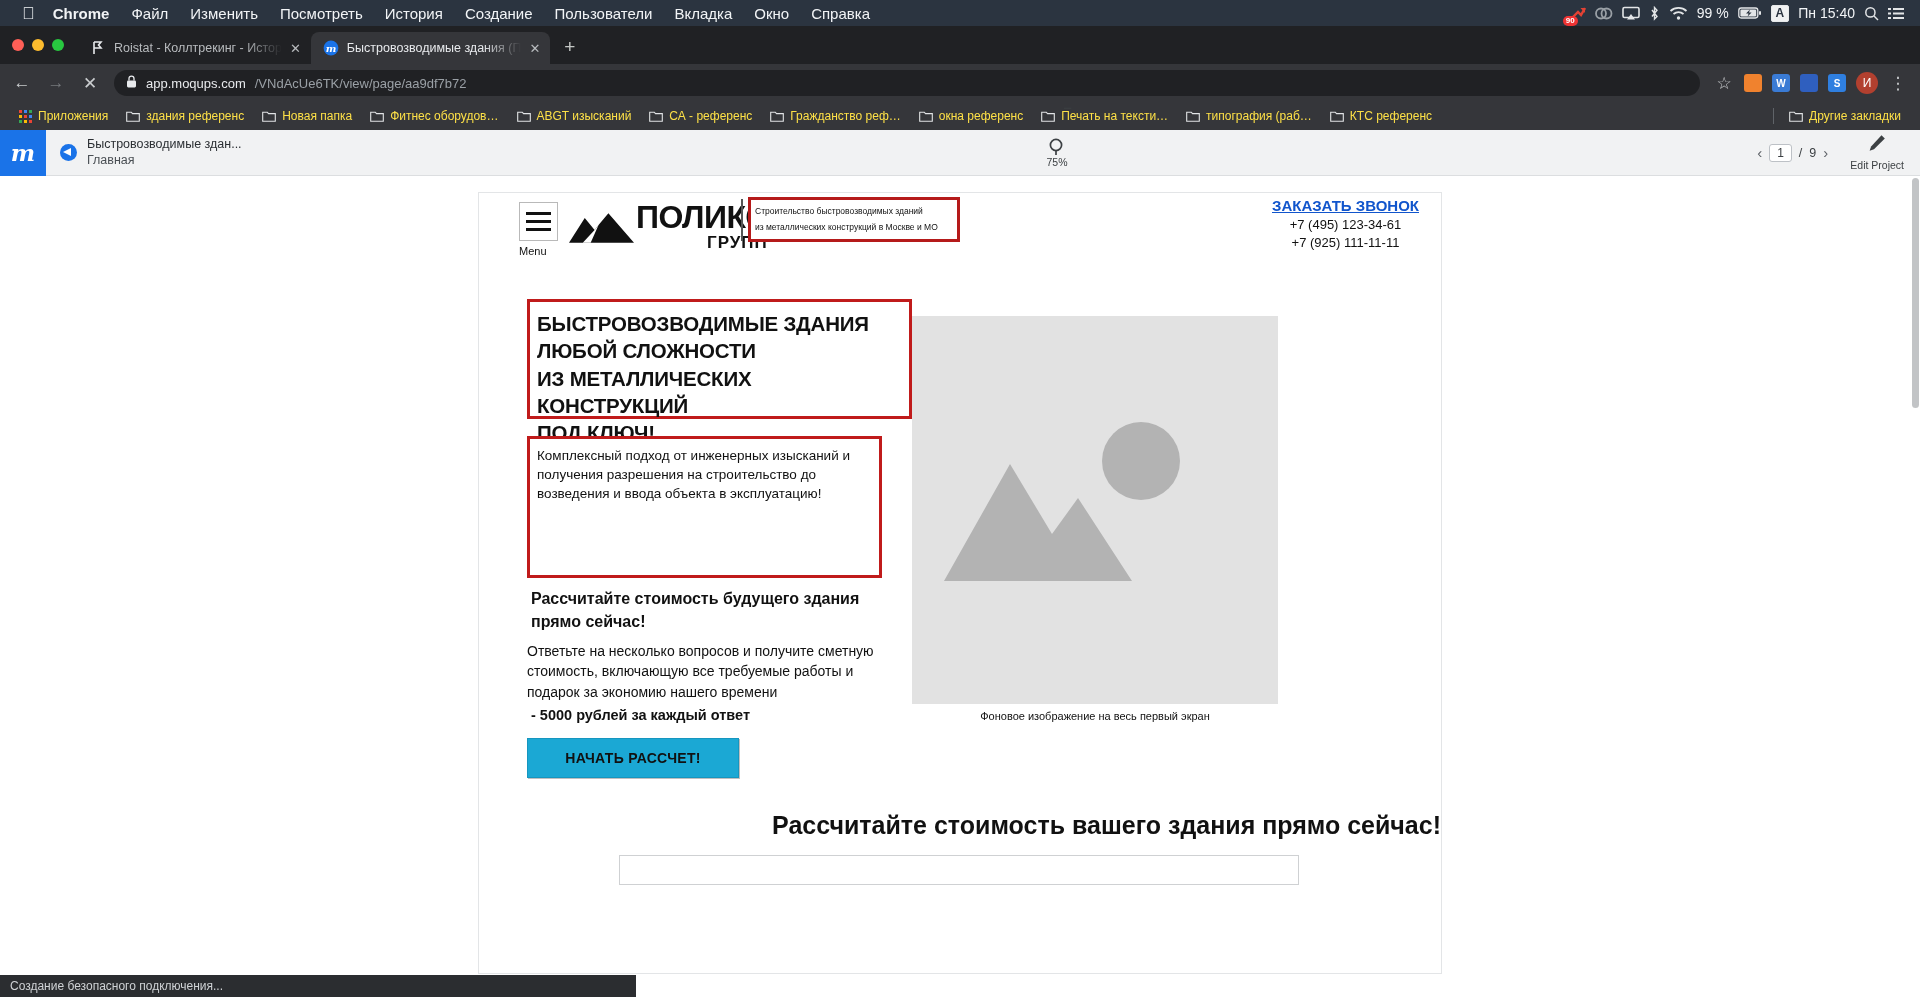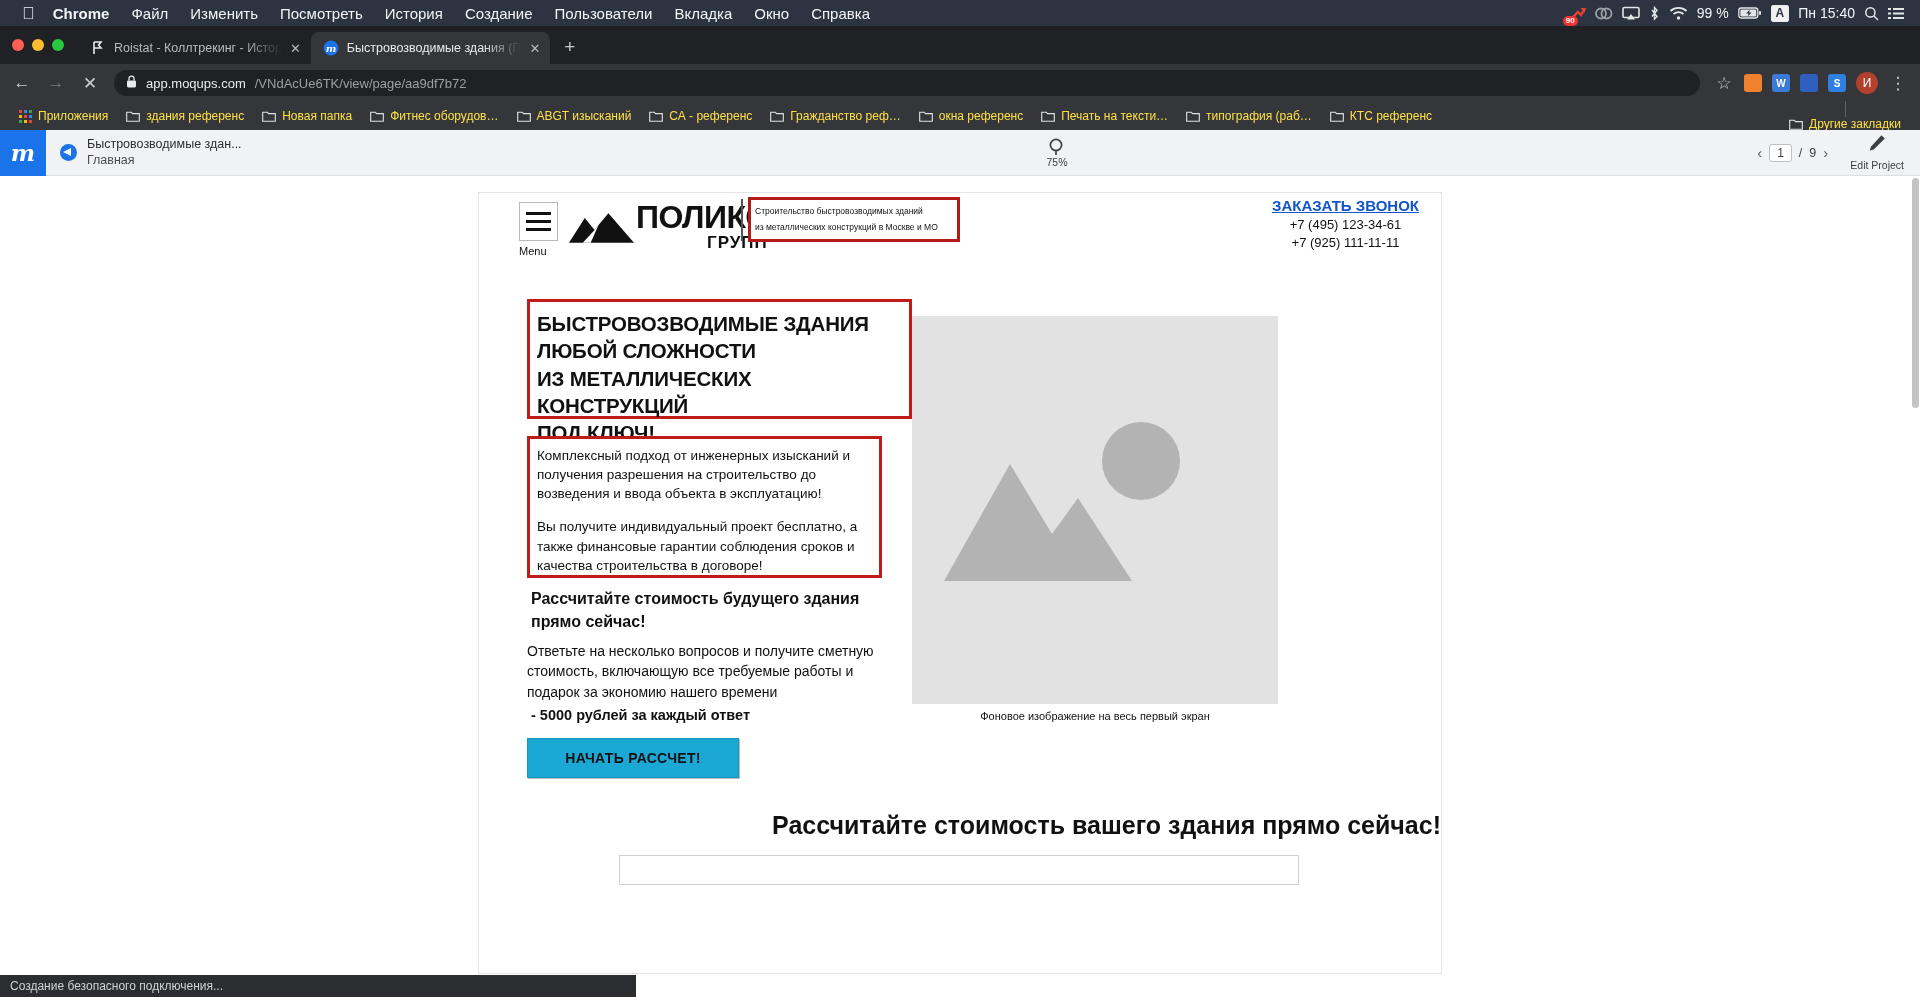--- a/index.html
+++ b/index.html
@@ -74,21 +74,21 @@
          color: #fff; display: flex; align-items: center; justify-content: center; font-weight: bold; }
   .avatar-i { width: 22px; height: 22px; border-radius: 50%; background: #b2402f;
          color: #fff; font-size: 12px; display: flex; align-items: center; justify-content: center; }
 
   .bookmarks {
     height: 28px; background: #35363a; display: flex; align-items: center;
     padding: 0 10px; gap: 0; font-size: 12px; color: #fde047;
   }
   .bm { display: flex; align-items: center; gap: 6px; padding: 0 9px; white-space: nowrap; }
   .bm svg { flex: none; }
-  .bm-right { margin-left: auto; display: flex; align-items: center; gap: 0; flex-direction: column; }
+  .bm-right { margin-left: auto; display: flex; align-items: center; gap: 0; }
   .bm-sep { width: 1px; height: 16px; background: #5f6368; margin: 0 6px; }
   .appsgrid { display: grid; grid-template-columns: repeat(3, 3px); gap: 2px; }
   .appsgrid i { width: 3px; height: 3px; display: block; }
 
   
   .appbar {
     height: 46px; background: #f1f2f3; border-bottom: 1px solid #dcdee0;
     display: flex; align-items: center; position: relative;
   }
   .mlogo {
@@ -559,21 +559,20 @@
 
     <div class="hl-box">
       <div>БЫСТРОВОЗВОДИМЫЕ ЗДАНИЯ</div>
       <div> ЛЮБОЙ СЛОЖНОСТИ</div>
       <div>ИЗ МЕТАЛЛИЧЕСКИХ КОНСТРУКЦИЙ</div>
       <div>ПОД КЛЮЧ!</div>
     </div>
 
     <div class="p-box">
       <p>Комплексный подход от инженерных изысканий и получения разрешения на строительство до возведения и ввода объекта в эксплуатацию!</p>
-      <p>Вы получите индивидуальный проект бесплатно, а также финансовые гарантии соблюдения сроков и качества строительства в договоре!</p>
     </div>
 
     <div class="sub-h">Рассчитайте стоимость будущего здания прямо сейчас!</div>
     <div class="sub-p">Ответьте на несколько вопросов и получите сметную стоимость, включающую все требуемые работы и подарок за экономию нашего времени</div>
     <div class="sub-b"> - 5000 рублей за каждый ответ</div>
     <div class="cta">НАЧАТЬ РАССЧЕТ!</div>
 
     <div class="imgph">
       <svg width="366" height="388" viewBox="0 0 366 388">
         <circle cx="229" cy="145" r="39" fill="#b3b3b3"></circle>

